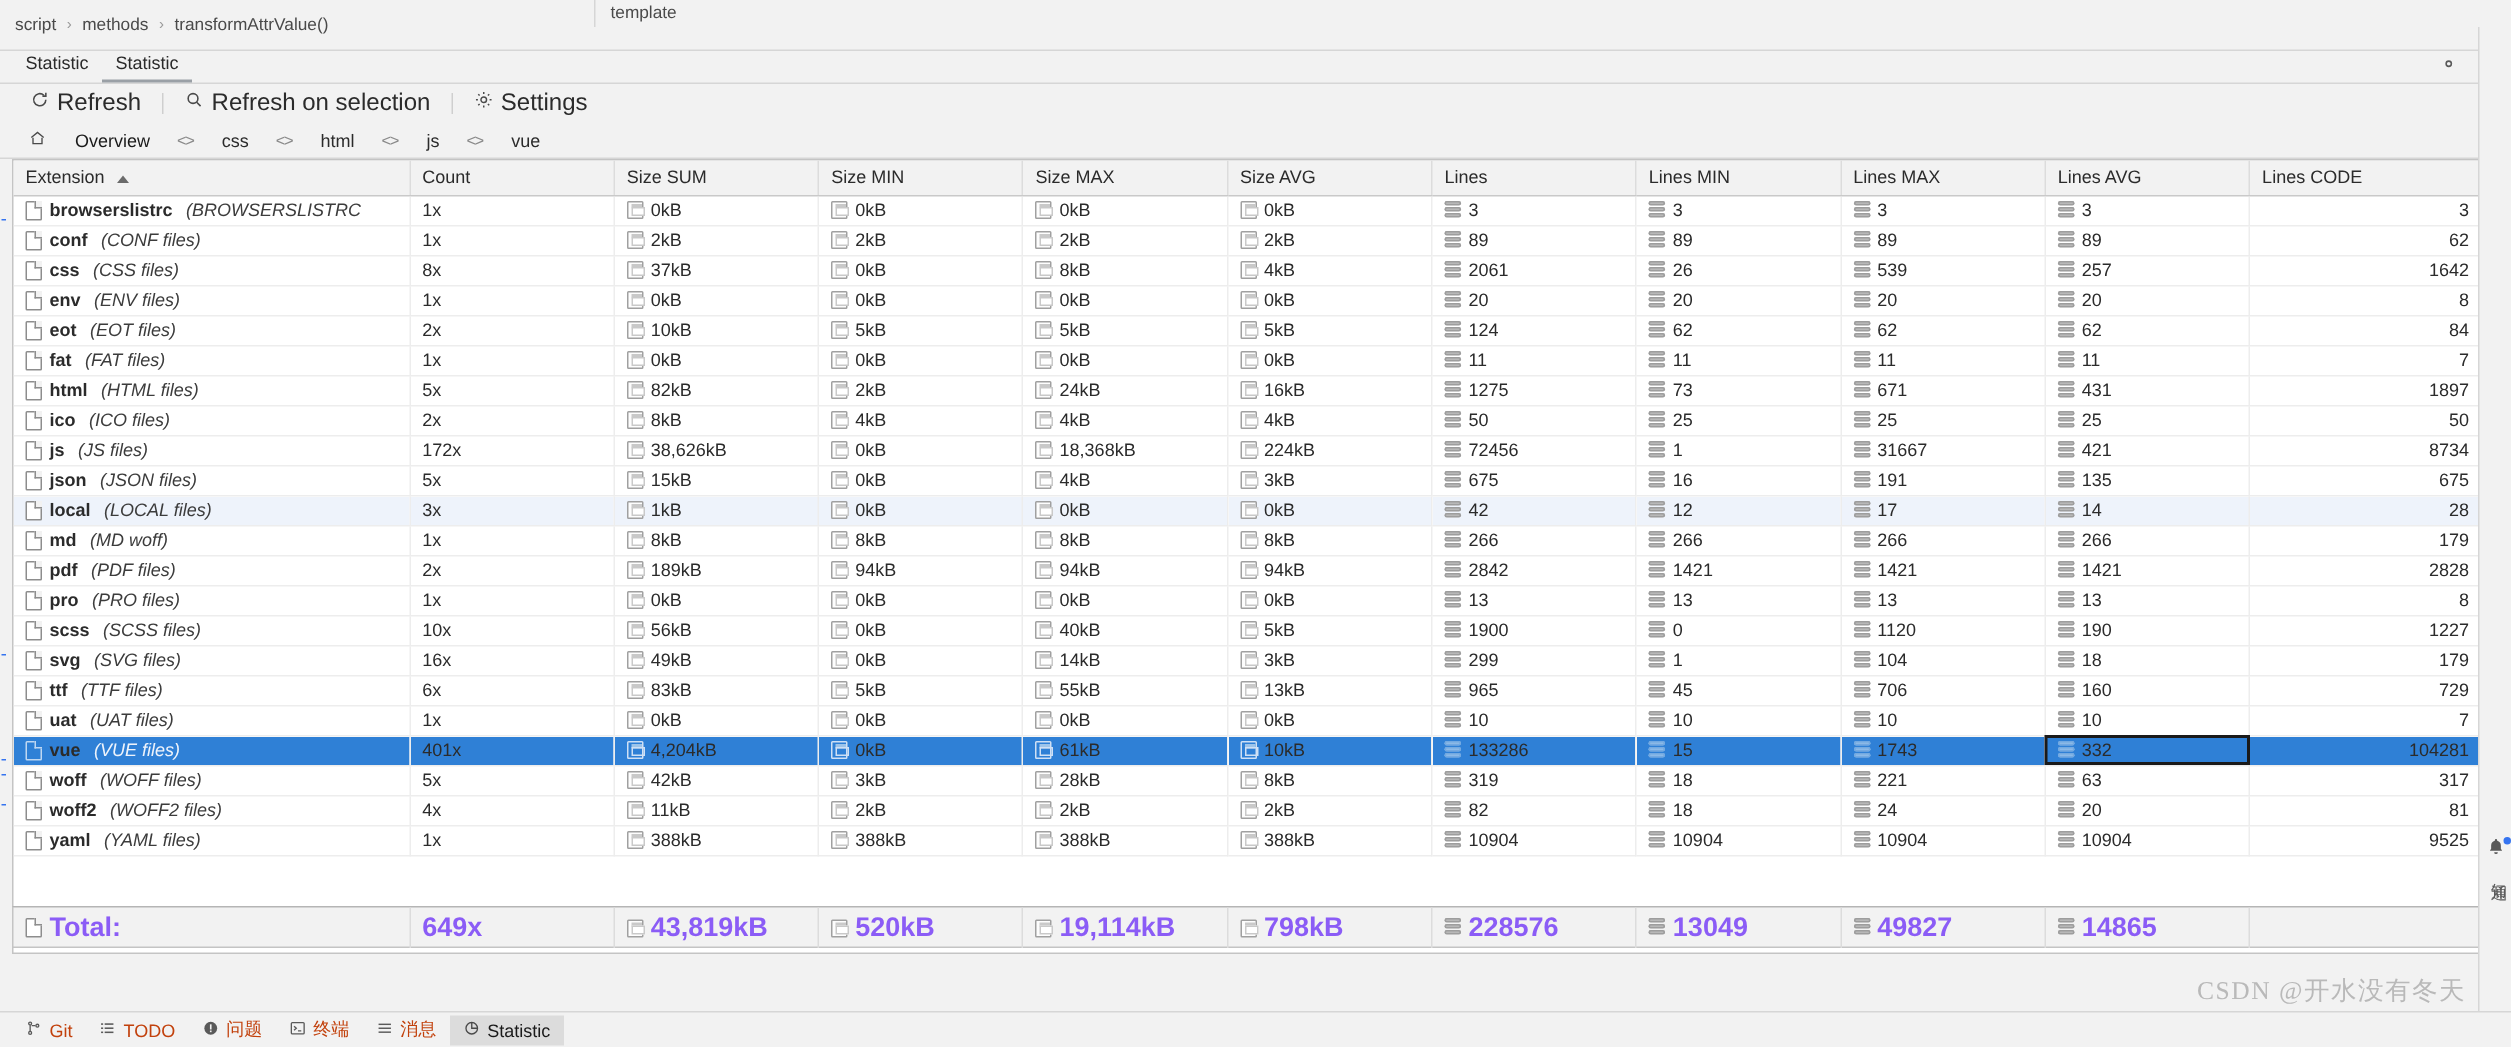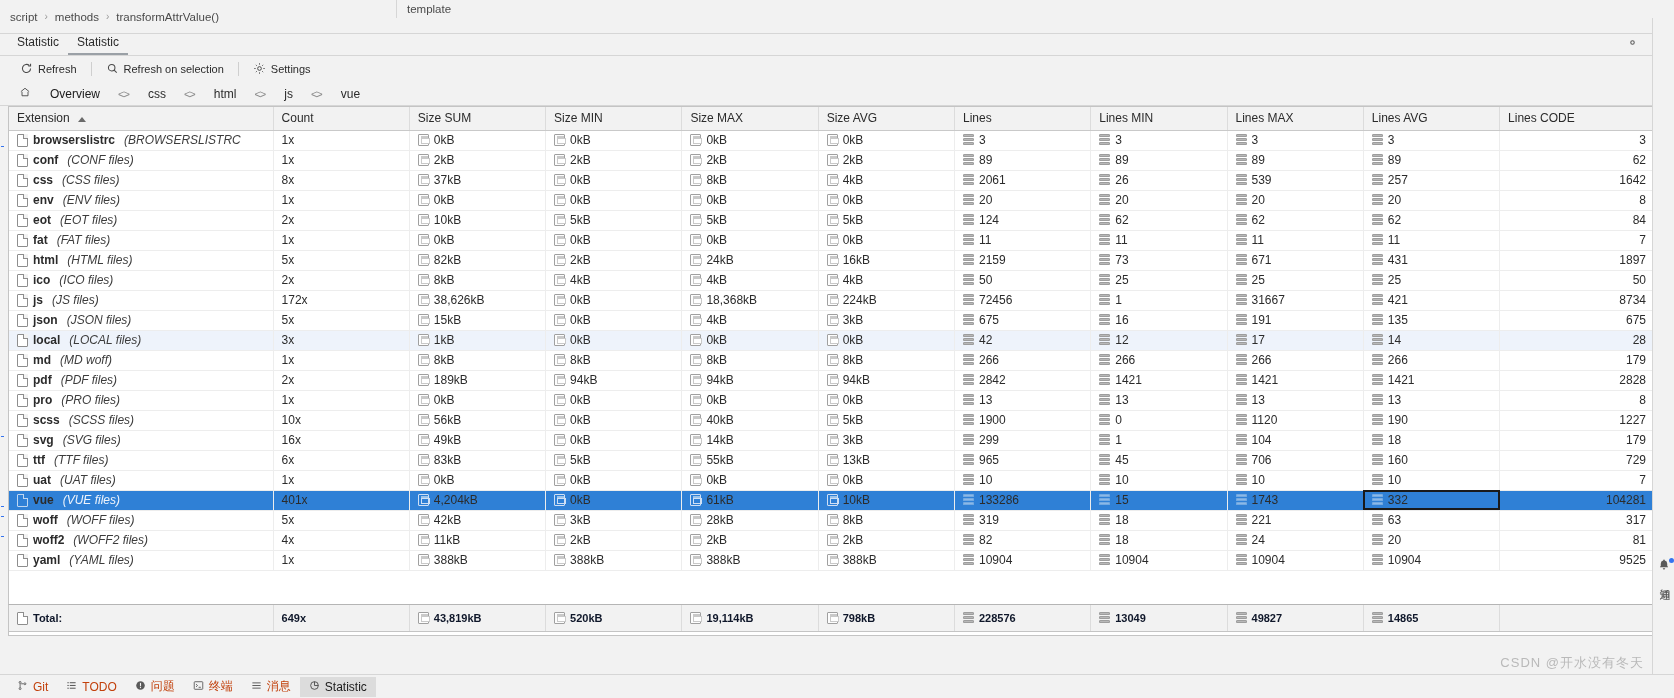--- a/index.html
+++ b/index.html
@@ -59,21 +59,21 @@
   .toolbar {
     display: flex; align-items: center;
     height: 26px;
     background: #f2f2f2;
     padding-left: 10px;
     gap: 0;
   }
   .tb-btn {
     display: flex; align-items: center; gap: 5px;
     padding: 2px 10px;
-    font-size: 11px; color: #2b2b2b;
+    font-size: 16px; color: #2b2b2b;
     white-space: nowrap;
   }
   .tb-sep { width: 1px; height: 14px; background: #cfcfcf; margin: 0 4px; }
 
   
   .scopes {
     display: flex; align-items: center;
     height: 24px;
     background: #f2f2f2;
     padding-left: 10px;
@@ -198,21 +198,21 @@
     position: absolute;
     left: 8px; top: 604px;
     width: 1647px; height: 28px;
     background: #f2f2f2;
     border: 1px solid #c4c4c4;
     border-top: 1px solid #b5b5b5;
   }
   table.tot { border-collapse: collapse; width: 1645px; table-layout: fixed; }
   table.tot td {
     padding: 3px 8px; height: 26px;
-    font-size: 11px; font-weight: bold; color: #0f172a;
+    font-size: 18px; font-weight: bold; color: #8b5cf6;
     border-right: 1px solid #dcdcdc;
     white-space: nowrap;
   }
   table.tot td:last-child { border-right: none; }
 
   
   .vscroll {
     position: absolute; right: 9px; top: 130px;
     width: 9px; height: 440px;
   }
@@ -271,22 +271,22 @@
     position: absolute; left: 0; top: 106px;
     width: 8px; bottom: 24px; background: #f2f2f2;
   }
   .leftrail .mark {
     position: absolute; left: 1px; width: 3px; height: 1px; background: #3574f0;
   }
 
   
   .watermark {
     position: absolute; right: 30px; bottom: 26px;
-    font-size: 13px; color: #b9b9b9;
-    font-family: Liberation Sans, sans-serif;
+    font-size: 17px; color: #b9b9b9;
+    font-family: Liberation Serif, serif;
     letter-spacing: 1px;
     pointer-events: none;
     margin-top: 28px;
   }
 </style>
 </head>
 <body>
 
 <div id="app">
 
@@ -902,21 +902,21 @@
                 <span>16kB</span>
               </span>
             </td>
             <td>
               <span class="cell">
                 <span class="licon">
                   <i></i>
                   <i></i>
                   <i></i>
                 </span>
-                <span>2159</span>
+                <span>1275</span>
               </span>
             </td>
             <td>
               <span class="cell">
                 <span class="licon">
                   <i></i>
                   <i></i>
                   <i></i>
                 </span>
                 <span>73</span>

